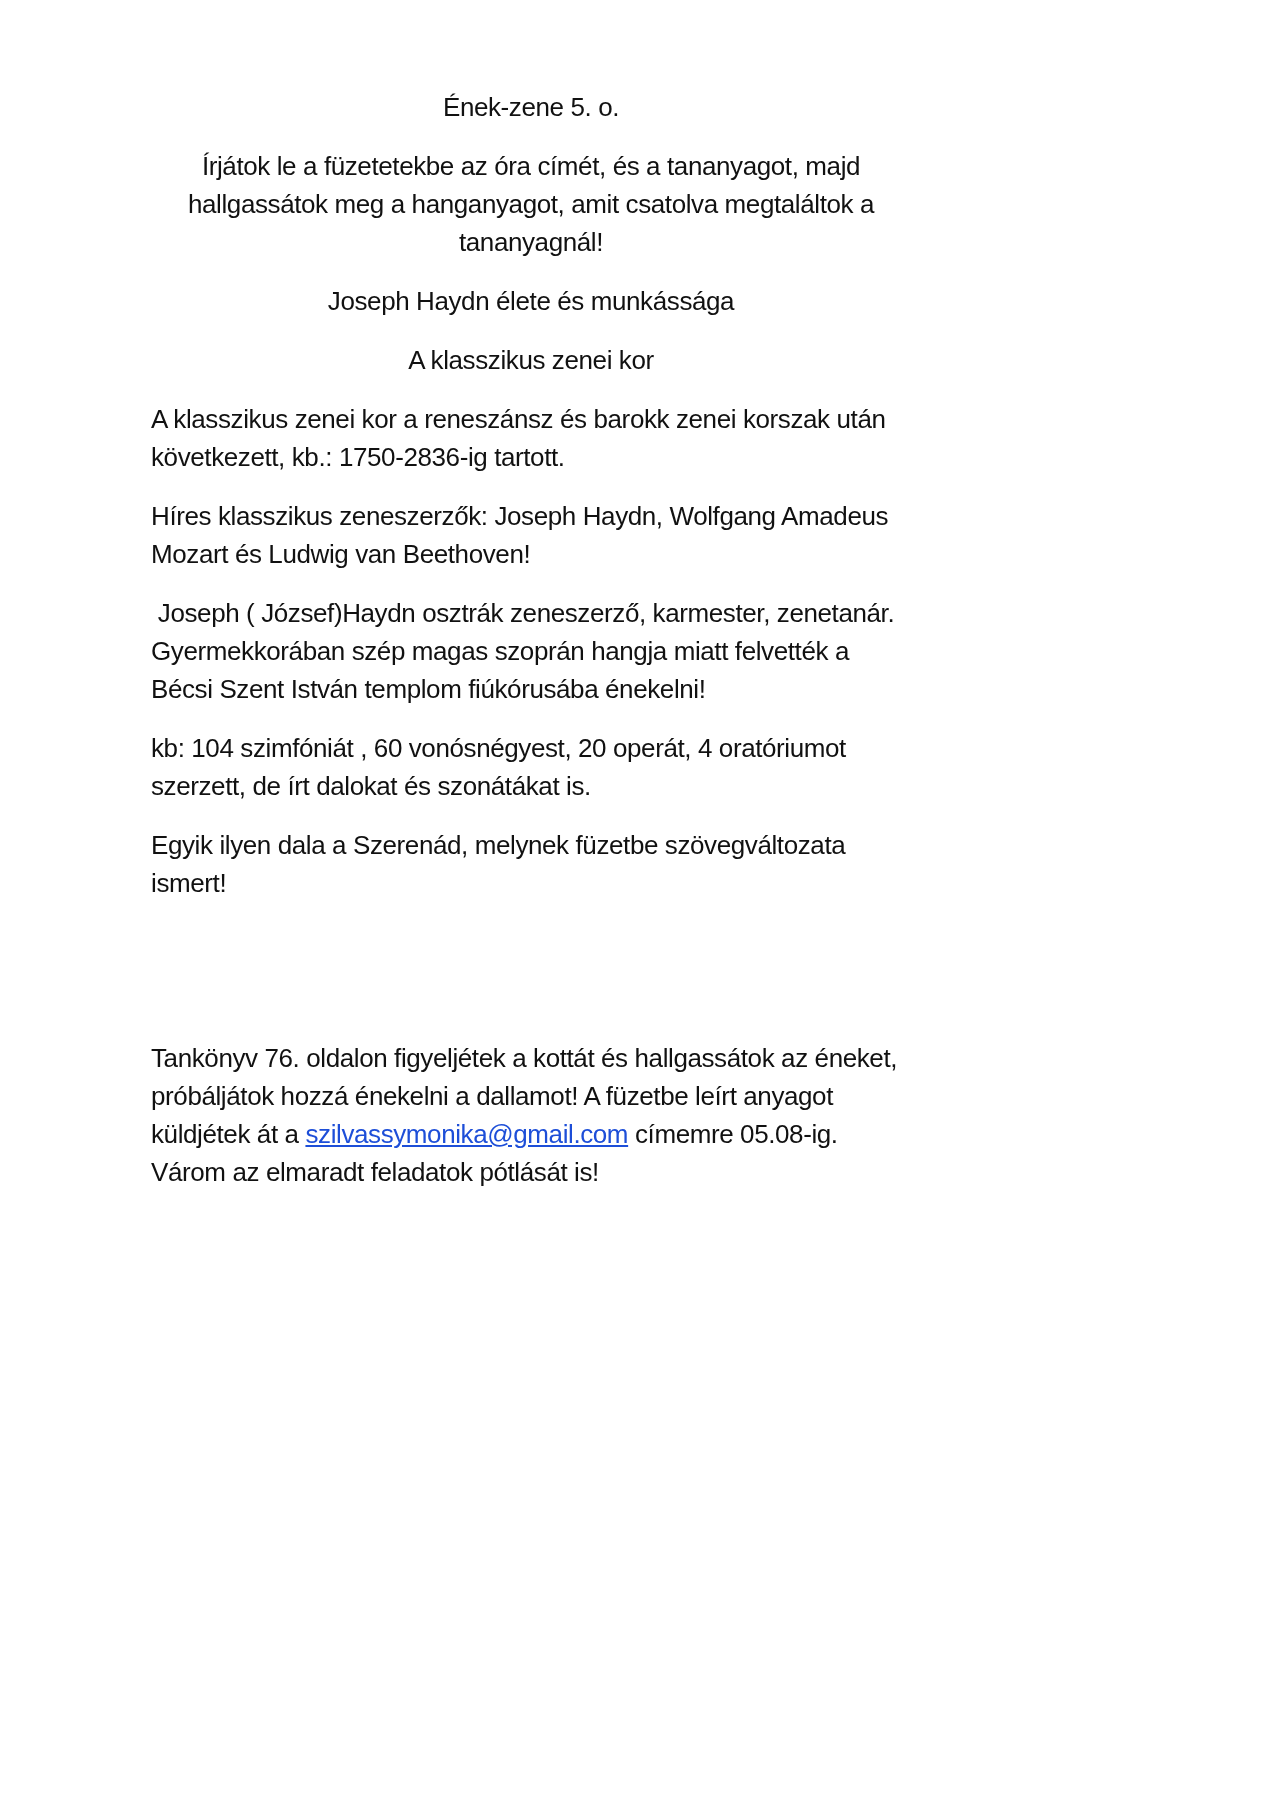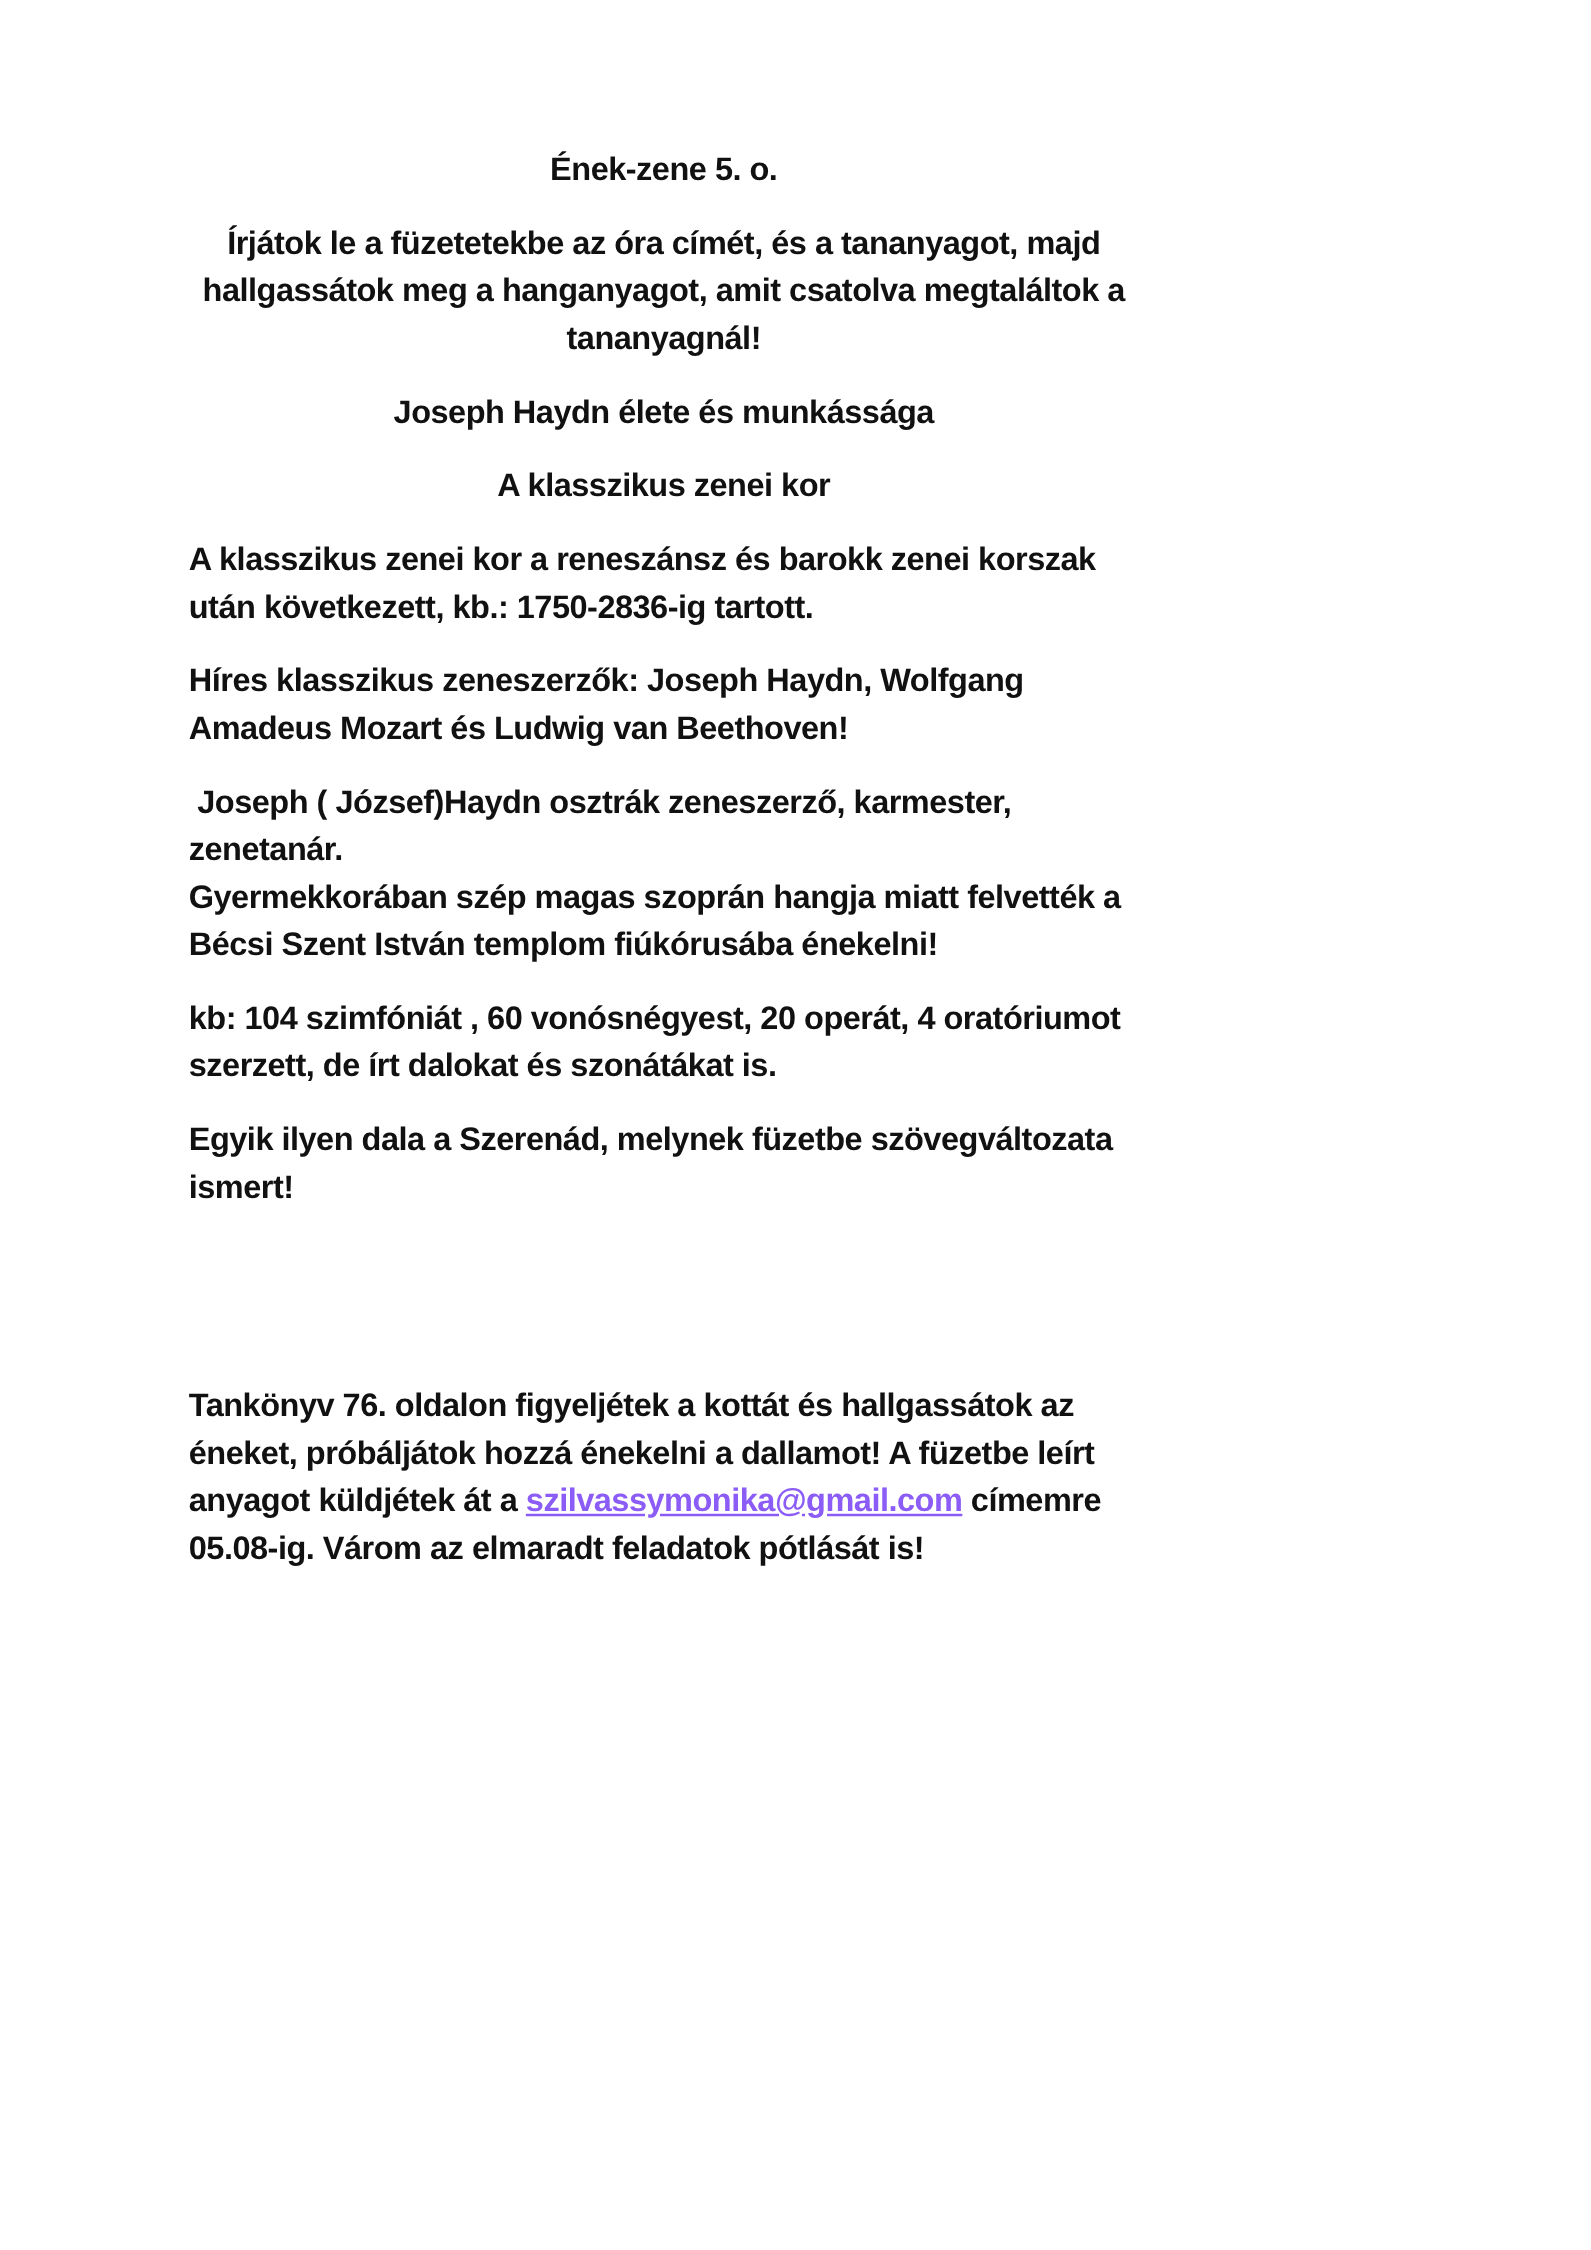--- a/index.html
+++ b/index.html
@@ -6,41 +6,40 @@
     margin: 0;
     padding: 0;
     background: #ffffff;
   }
   .page {
     position: relative;
     width: 1062px;
     height: 1800px;
     box-sizing: border-box;
     background: #ffffff;
-    padding: 116px 151px 0 151px;
+    padding: 88px 151px 0 151px;
     font-family: "Liberation Sans", sans-serif;
     color: #111111;
     overflow: hidden;
-    font-weight: bold;
   }
   p.para {
     margin: 0 0 21px 0;
     font-size: 26px;
     line-height: 38px;
     letter-spacing: -0.4px;
     white-space: pre-wrap;
   }
   p.center {
     text-align: center;
   }
   .spacer {
     height: 116px;
   }
   a.email-link {
-    color: #8b5cf6;
+    color: #1d4ed8;
     text-decoration: underline;
     cursor: pointer;
   }
 </style>
 </head>
 <body>
 
 <div class="page">
 
   <p class="para center">Ének-zene 5. o.</p>

